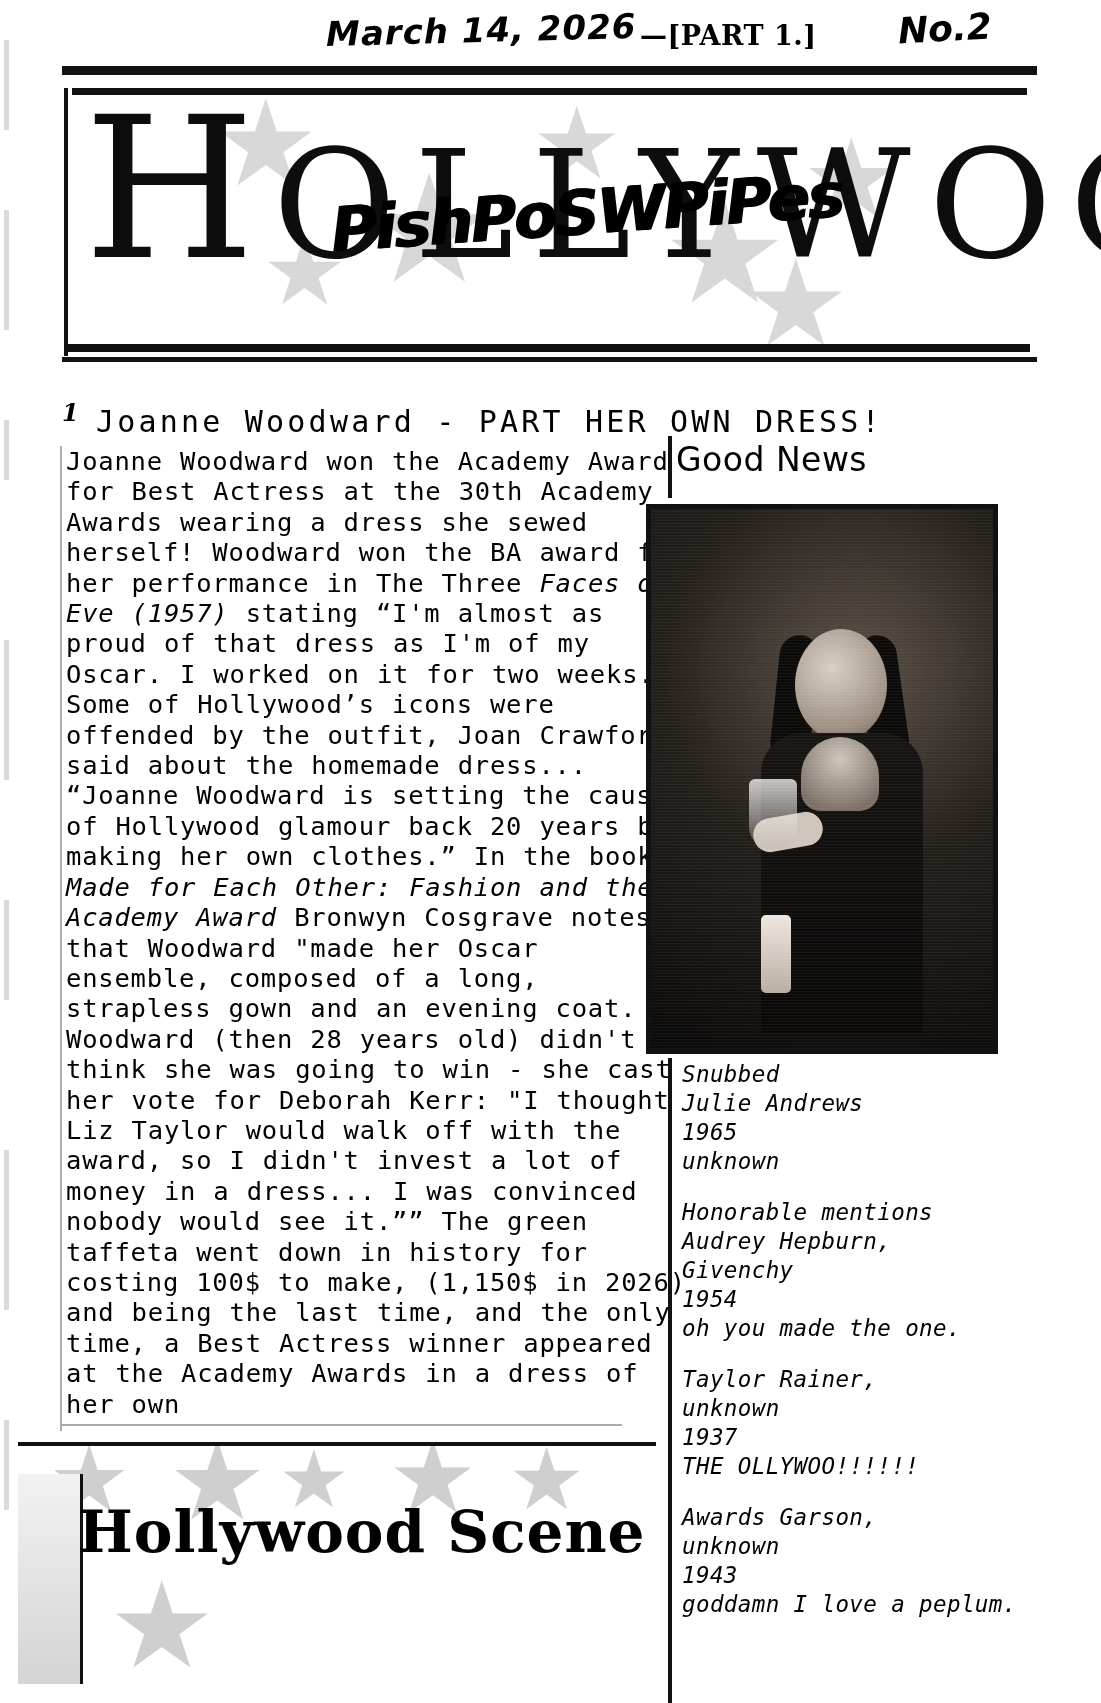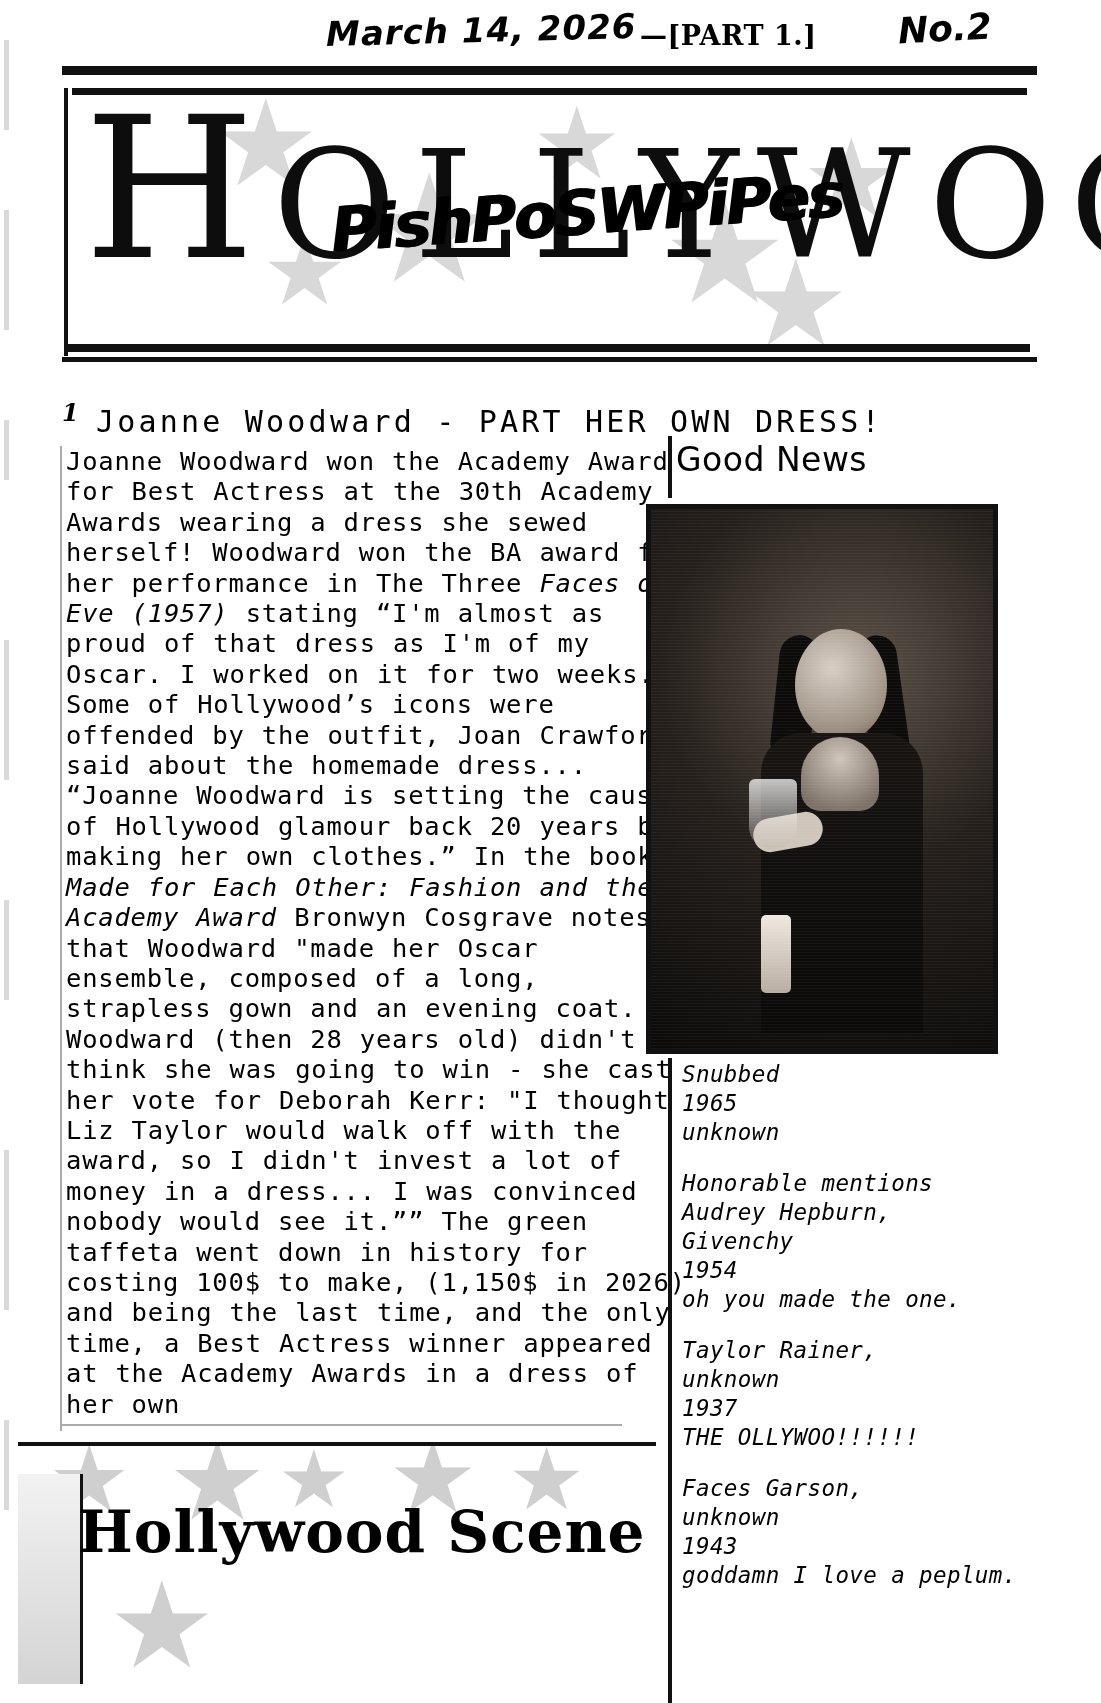--- a/index.html
+++ b/index.html
@@ -434,38 +434,39 @@
       <div class="glass"></div>
       <div class="candle"></div>
     </div>
     <div class="grain"></div>
   </div>
 
   <div class="vrule-right"></div>
   <div class="snub-list">
     <div class="entry">
       <div class="line">Snubbed</div>
+      <div class="line">Julie Andrews</div>
       <div class="line">1965</div>
       <div class="line">unknown</div>
     </div>
     <div class="entry">
       <div class="line">Honorable mentions</div>
       <div class="line">Audrey Hepburn,</div>
       <div class="line">Givenchy</div>
       <div class="line">1954</div>
       <div class="line">oh you made the one.</div>
     </div>
     <div class="entry">
       <div class="line">Taylor Rainer,</div>
       <div class="line">unknown</div>
       <div class="line">1937</div>
       <div class="line">THE OLLYWOO!!!!!!</div>
     </div>
     <div class="entry">
-      <div class="line">Faces Garson,</div>
+      <div class="line">Awards Garson,</div>
       <div class="line">unknown</div>
       <div class="line">1943</div>
       <div class="line">goddamn I love a peplum.</div>
     </div>
   </div>
 
   <div class="scene-band">
     <div class="scene-stars">
       <span class="s" style="left:30px;top:-12px;">★</span>
       <span class="s" style="left:150px;top:-20px;font-size:110px">★</span>

